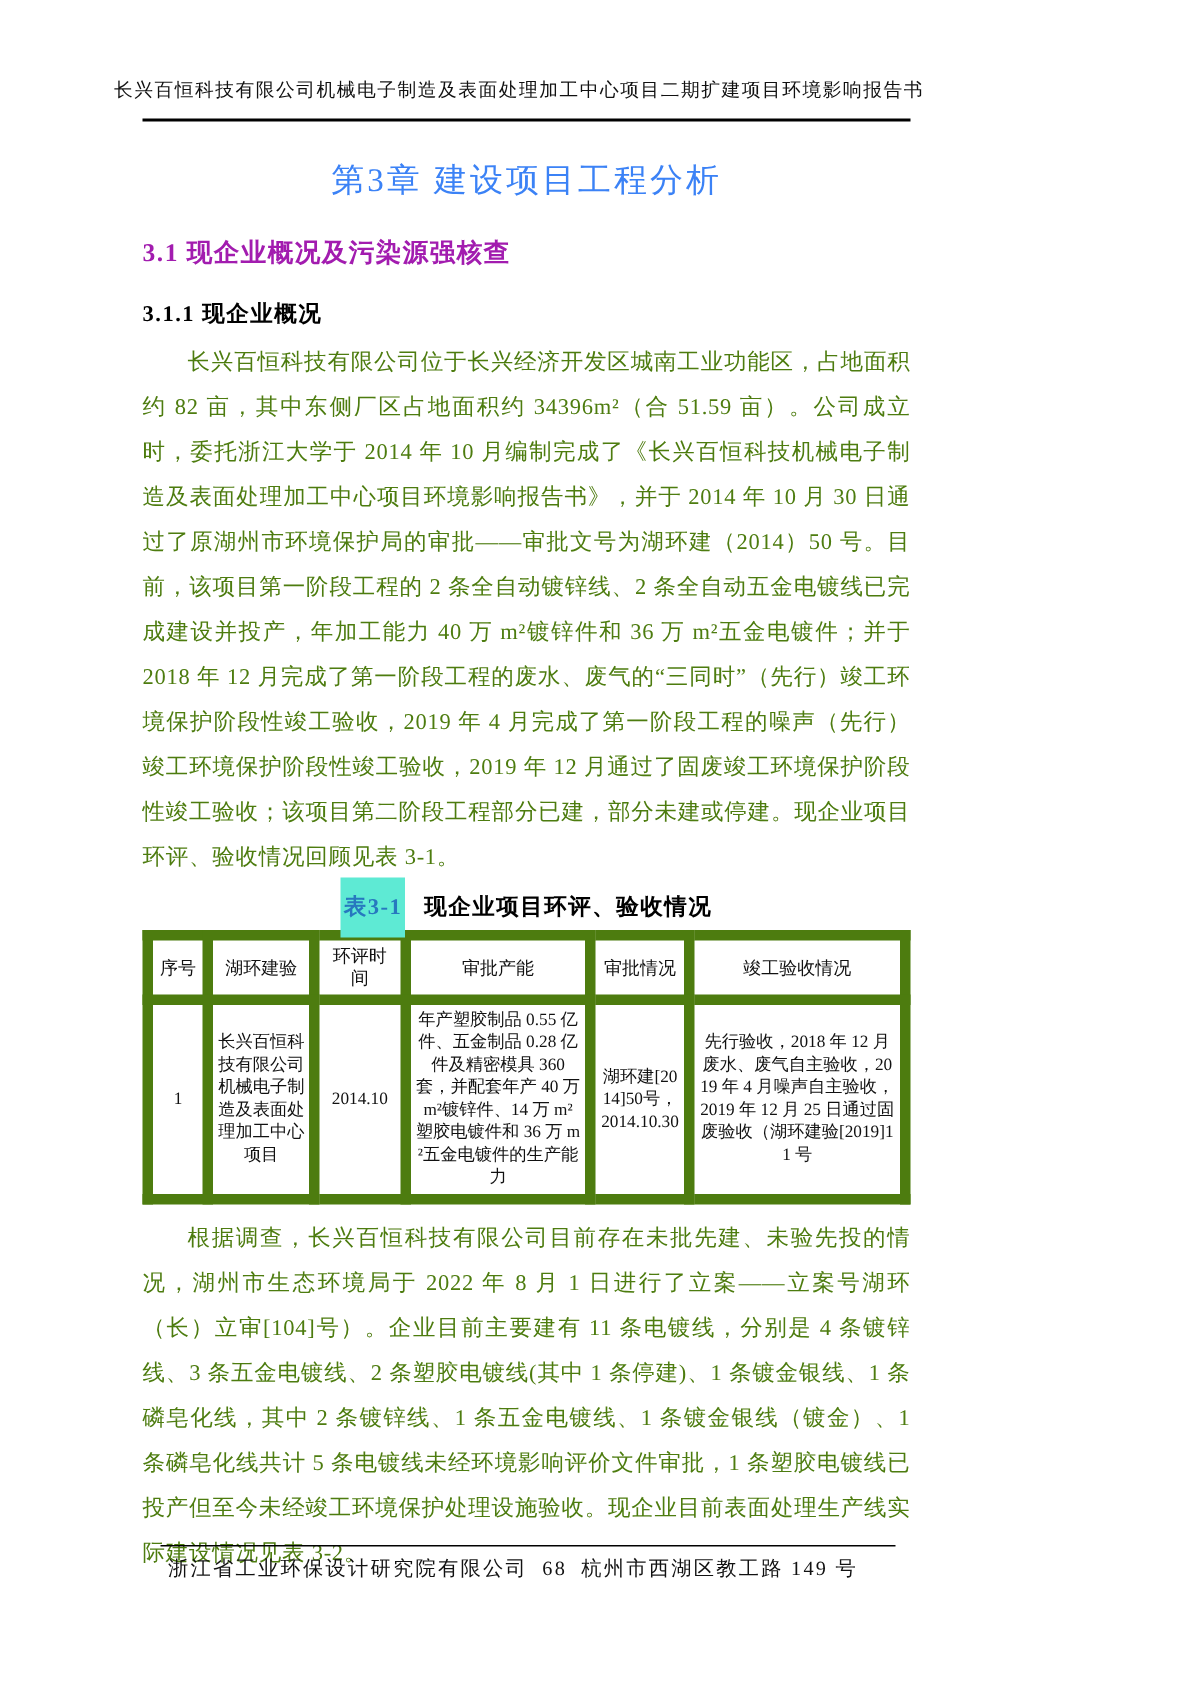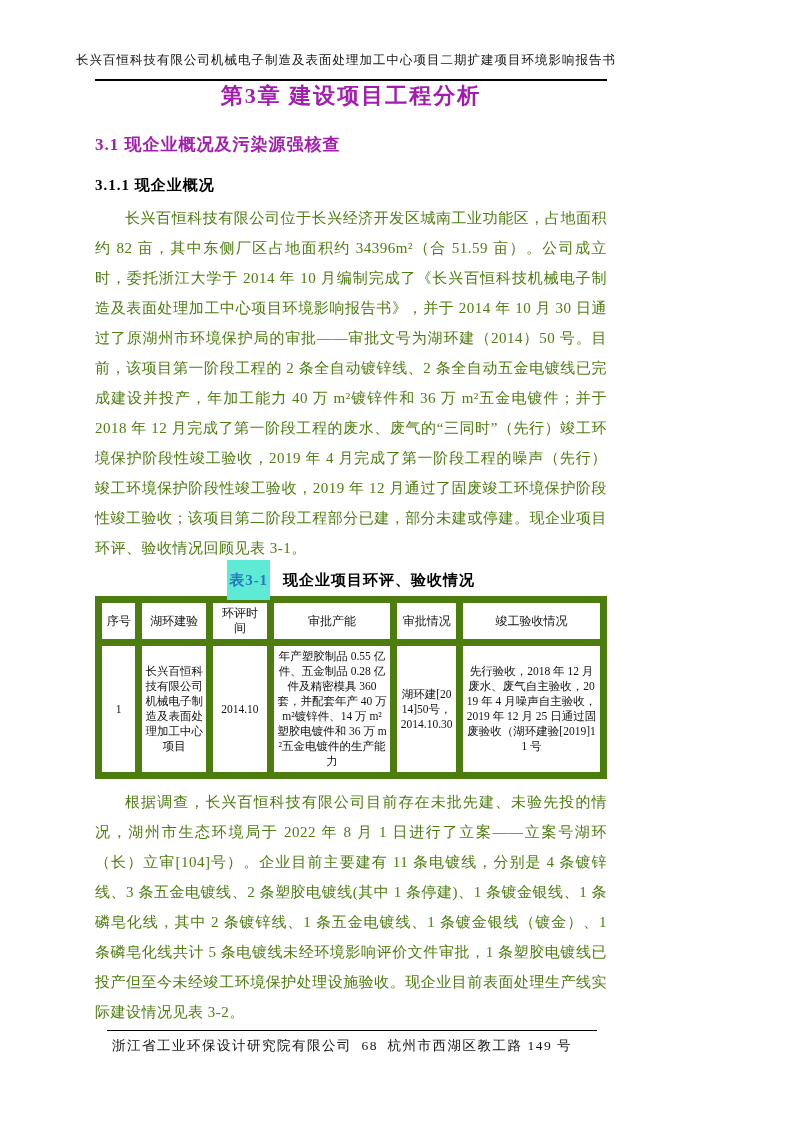--- a/index.html
+++ b/index.html
@@ -23,25 +23,26 @@
   .header-rule {
     margin: 10px 85px 0 95px;
     border: none;
     border-top: 2px solid #000;
     height: 0;
   }
   .content {
     padding: 0 85px 0 95px;
   }
   .chapter-title {
+    margin-top: 24px;
     text-align: center;
     font-size: 22px;
-    font-weight: bold;
+    font-weight: normal;
     letter-spacing: 2px;
-    color: #a21caf;
+    color: #3b82f6;
   }
   .section-title {
     margin-top: 22px;
     font-size: 17px;
     font-weight: bold;
     letter-spacing: 1px;
     color: #a21caf;
   }
   .subsection-title {
     margin-top: 20px;

